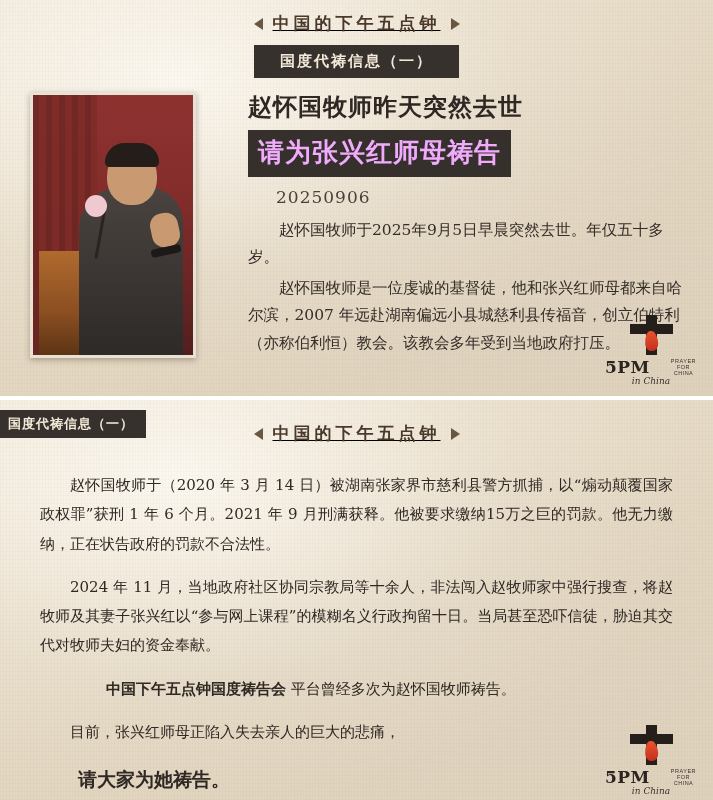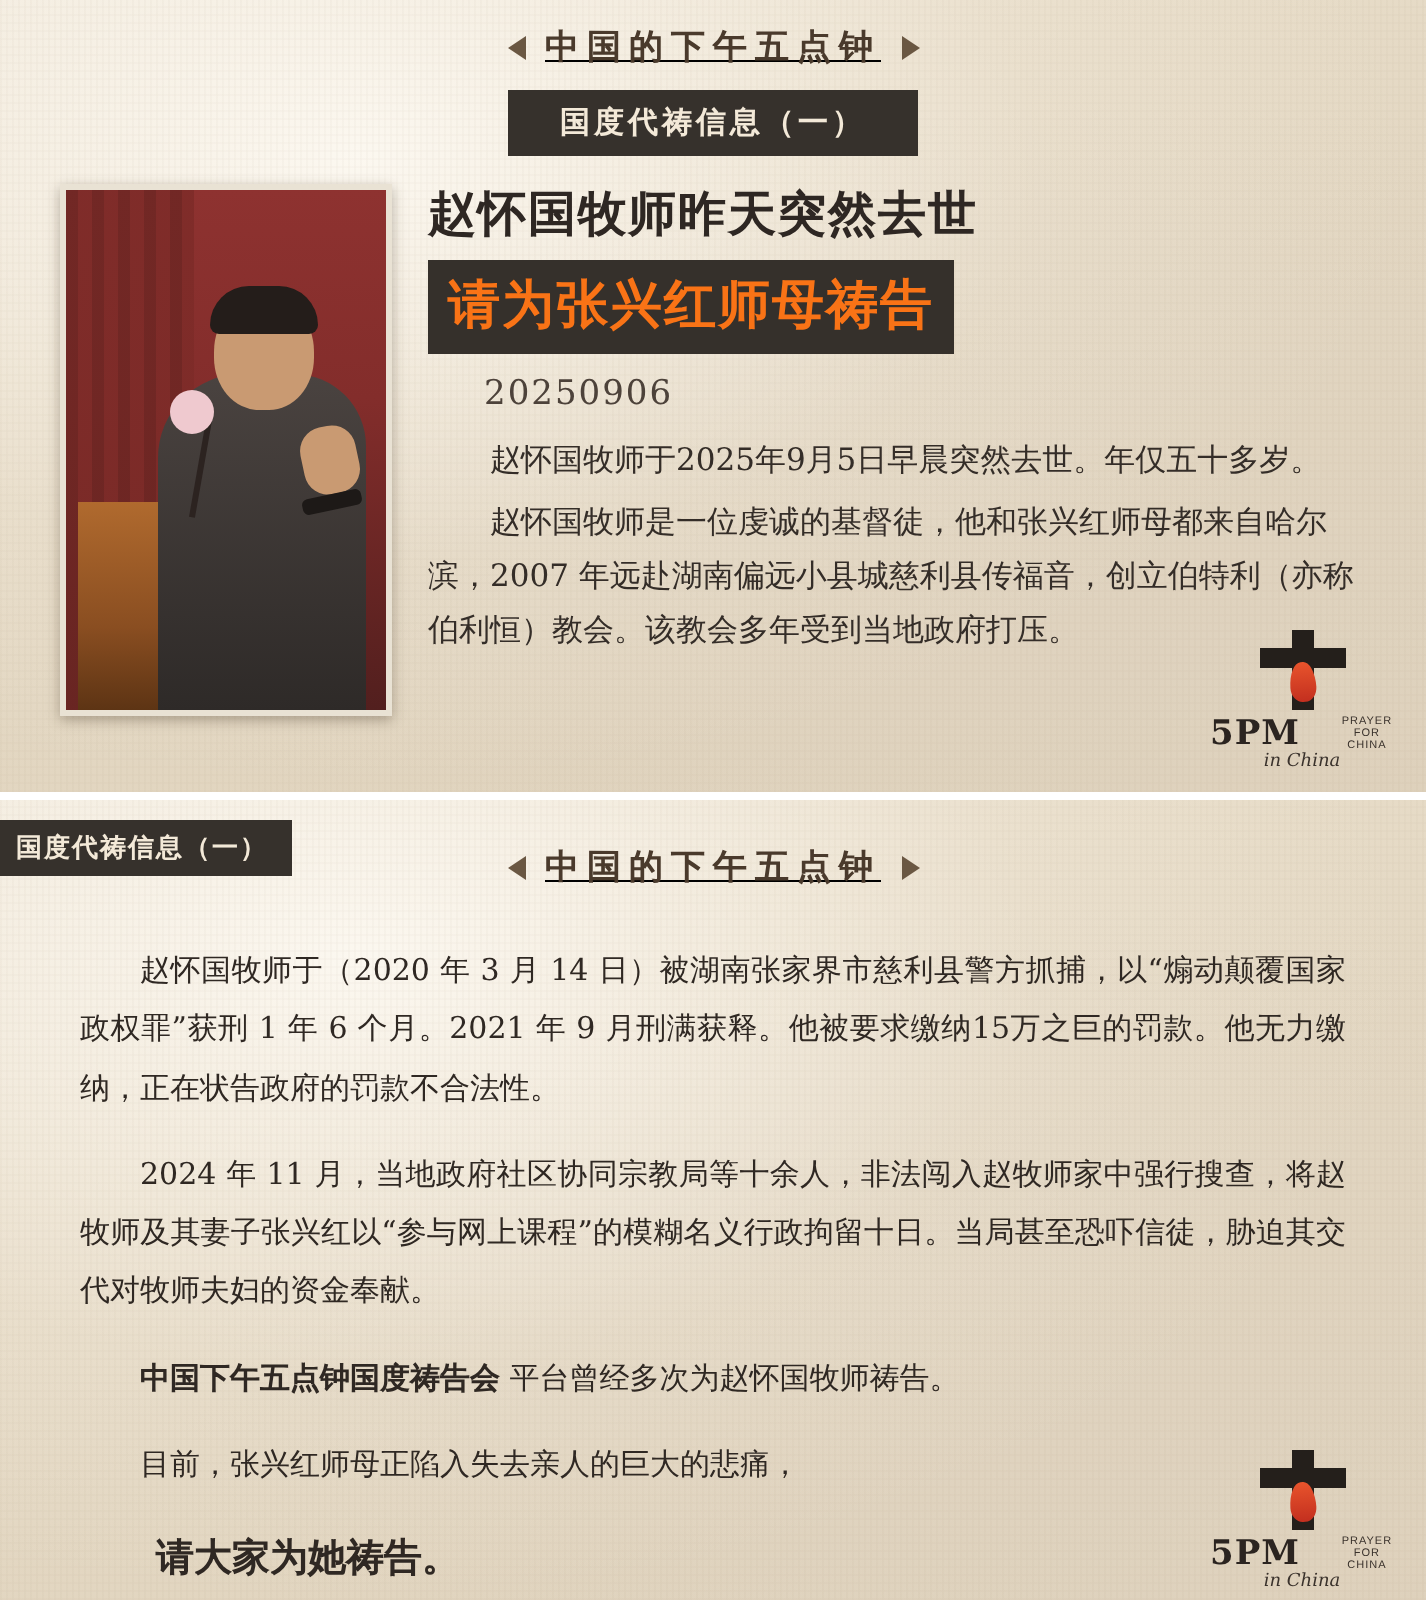--- a/index.html
+++ b/index.html
@@ -99,20 +99,21 @@
     padding: 5px 12px 5px 8px;
     display: inline-block;
   }
 
   
   .top-content {
     position: relative;
     z-index: 2;
     display: flex;
     padding: 14px 22px 0 30px;
+    gap: 34px;
   }
   .photo {
     width: 160px;
     height: 260px;
     flex: 0 0 160px;
     border: 3px solid #e9e2d4;
     box-shadow: 0 2px 6px rgba(60,45,30,0.35);
     position: relative;
     overflow: hidden;
     background: linear-gradient(175deg, #8a2f2a 0%, #7c2a26 28%, #5d2220 48%, #3a1a18 100%);
@@ -174,21 +175,21 @@
     font-weight: bold;
     color: #2e2723;
     letter-spacing: 1px;
     line-height: 1.25;
     white-space: nowrap;
   }
   .headline2 {
     display: inline-block;
     margin-top: 8px;
     background: #35302b;
-    color: #f97316;
+    color: #f0abfc;
     font-family: "DejaVu Serif", "Liberation Serif", serif;
     font-size: 26px;
     font-weight: bold;
     letter-spacing: 1px;
     padding: 5px 10px 7px 10px;
     white-space: nowrap;
   }
   .datecode {
     margin-top: 10px;
     font-family: "DejaVu Serif", "Liberation Serif", serif;
@@ -225,21 +226,21 @@
   }
   .bpara {
     font-family: "DejaVu Serif", "Liberation Serif", serif;
     font-size: 15px;
     line-height: 1.95;
     color: #2f2823;
     text-indent: 2em;
     margin: 0 0 14px 0;
     text-align: justify;
   }
-  .bpara b { font-weight: bold; }
+  .bpara b { font-weight: bold; margin-left: 36px; }
   .bpara.strong-line {
     font-weight: bold;
     font-size: 19px;
     text-indent: 2em;
     margin-top: 4px;
   }
 
   
   .logo {
     position: absolute;

